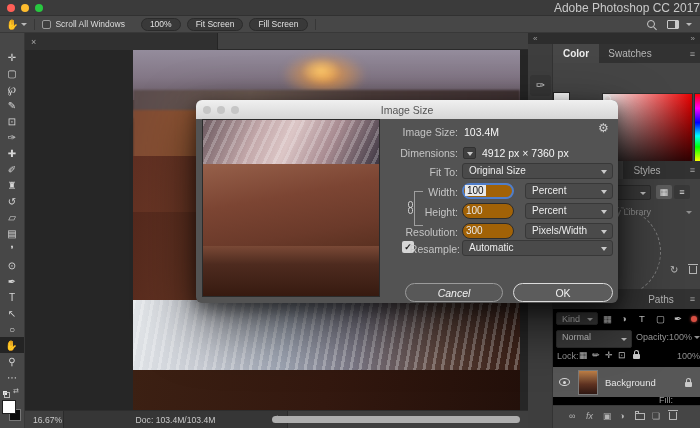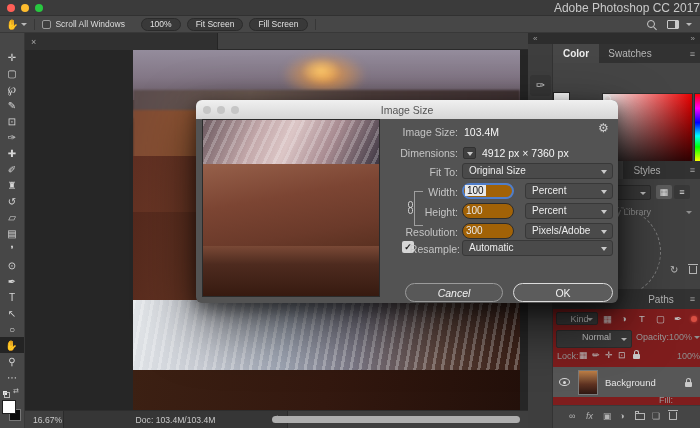--- a/index.html
+++ b/index.html
@@ -358,21 +358,21 @@
       <span class="trash" style="position:absolute;left:136px;top:87px;"></span>
     </div>
 
     <div class="tabstrip" style="left:25px;top:256px;width:147px;height:20px;">
       <div class="ptab" style="left:85px;width:46px;">
           <span>Paths</span>
         </div>
       <span class="pmenu" style="top:5px;">≡</span>
     </div>
 
-    <div class="pbody" style="left:25px;top:276px;width:147px;height:119px;background:#7f1d1d;text-align:center;">
+    <div class="pbody" style="left:25px;top:276px;width:147px;height:119px;background:#000000;">
 
       <div class="ddl" style="left:3px;top:3px;width:42px;height:13px;"><span>Kind</span></div>
       <span class="pic" style="left:50px;top:4px;">▦</span>
       <span class="pic" style="left:68px;top:4px;">◑</span>
       <span class="pic" style="left:86px;top:4px;">T</span>
       <span class="pic" style="left:103px;top:4px;">▢</span>
       <span class="pic" style="left:121px;top:4px;">✒</span>
       <span class="reddot" style="left:138px;top:7px;"></span>
 
       <div class="ddl" style="left:3px;top:21px;width:76px;height:18px;"><span>Normal</span></div>
@@ -439,21 +439,21 @@
     <span class="dlbl" style="left:142px;top:86px;">Width:</span>
     <div class="dfld focus" style="left:266px;top:83px;"><span class="selhl">100</span></div>
     <div class="ddd" style="left:329px;top:83px;width:88px;"><span>Percent</span></div>
 
     <span class="dlbl" style="left:142px;top:106px;">Height:</span>
     <div class="dfld" style="left:266px;top:103px;"><span>100</span></div>
     <div class="ddd" style="left:329px;top:103px;width:88px;"><span>Percent</span></div>
 
     <span class="dlbl" style="left:142px;top:126px;">Resolution:</span>
     <div class="dfld" style="left:266px;top:123px;"><span>300</span></div>
-    <div class="ddd" style="left:329px;top:123px;width:88px;"><span>Pixels/Adobe</span></div>
+    <div class="ddd" style="left:329px;top:123px;width:88px;"><span>Pixels/Width</span></div>
 
     <span class="dcheck" style="left:206px;top:141px;">
         <span>✓</span>
       </span>
     <span class="dlbl" style="left:144px;top:143px;">Resample:</span>
     <div class="ddd" style="left:266px;top:140px;width:151px;"><span>Automatic</span></div>
 
     <button class="dlgbtn" style="left:209px;width:98px;font-style:italic;">Cancel</button>
     <button class="dlgbtn primary" style="left:317px;width:100px;">OK</button>
   </div>

